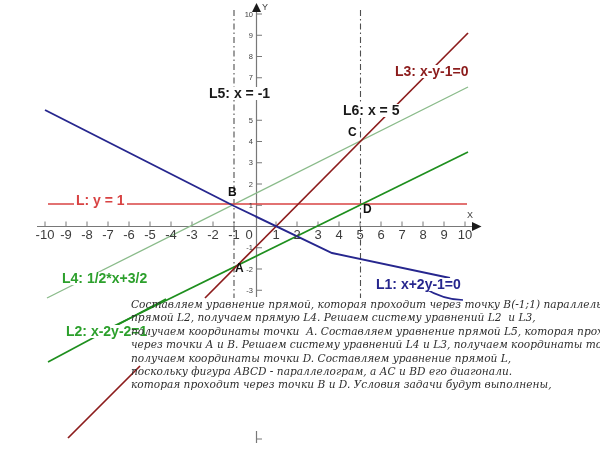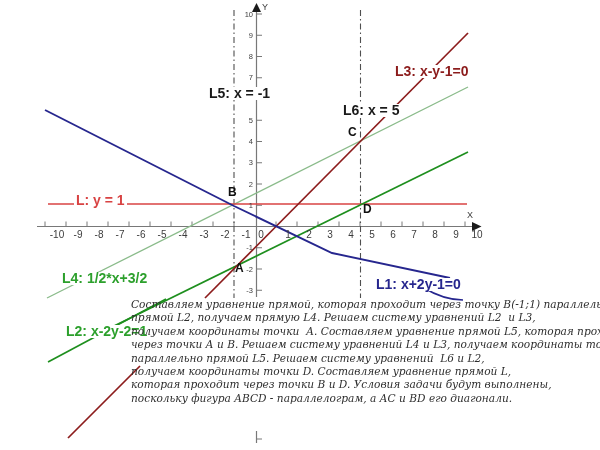--- a/index.html
+++ b/index.html
@@ -3,21 +3,21 @@
 <meta charset="utf-8">
 <style>
   html,body{margin:0;padding:0;background:#ffffff;}
   .canvas{position:relative;width:600px;height:450px;background:#ffffff;overflow:hidden;
           font-family:"Liberation Sans",sans-serif;}
   #plot{position:absolute;left:0;top:0;}
   .llabel{position:absolute;font-size:14px;font-weight:bold;line-height:13px;
           background:#ffffff;padding:0 2px;white-space:nowrap;color:#1a1a1a;}
   .plabel{position:absolute;font-size:12px;font-weight:bold;color:#101010;line-height:13px;}
   .axletter{position:absolute;font-size:9px;color:#3c3c3c;line-height:9px;}
-  .xtick{position:absolute;width:22px;text-align:center;font-size:10px;line-height:9px;margin-left:12px;}
+  .xtick{position:absolute;width:22px;text-align:center;font-size:13px;line-height:9px;}
   .ytick{position:absolute;width:18px;text-align:right;font-size:7.5px;line-height:9px;}
   #solution-text{position:absolute;left:131px;top:298px;width:466px;
           font-family:"DejaVu Serif","Liberation Serif",serif;font-style:italic;
           font-size:10.6px;line-height:13.4px;}
   .soluline{white-space:pre;height:13.4px;}
 </style>
 </head>
 <body>
 
 <div class="canvas">
@@ -122,18 +122,17 @@
       <div class="ytick" style="left: 235px; top: 243.25px; color: rgb(60, 60, 60);">-1</div>
       <div class="ytick" style="left: 235px; top: 264.5px; color: rgb(60, 60, 60);">-2</div>
       <div class="ytick" style="left: 235px; top: 285.75px; color: rgb(60, 60, 60);">-3</div>
     </div>
 
   <div id="solution-text" style="color: rgb(46, 46, 46);">
       <div class="soluline">Составляем уравнение прямой, которая проходит через точку B(-1;1) параллельно</div>
       <div class="soluline">прямой L2, получаем прямую L4. Решаем систему уравнений L2  и L3,</div>
       <div class="soluline">получаем координаты точки  А. Составляем уравнение прямой L5, которая проходит</div>
       <div class="soluline">через точки А и В. Решаем систему уравнений L4 и L3, получаем координаты точки С.</div>
-      <div class="soluline">параллельно прямой L5. Решаем систему уравнений  L6 и L2,</div>
       <div class="soluline">получаем координаты точки D. Составляем уравнение прямой L,</div>
+      <div class="soluline">поскольку фигура ABCD - параллелограм, а АС и BD его диагонали.</div>
       <div class="soluline">которая проходит через точки B и D. Условия задачи будут выполнены,</div>
-      <div class="soluline">поскольку фигура ABCD - параллелограм, а АС и BD его диагонали.</div>
     </div>
 </div>
 
 </body></html>

